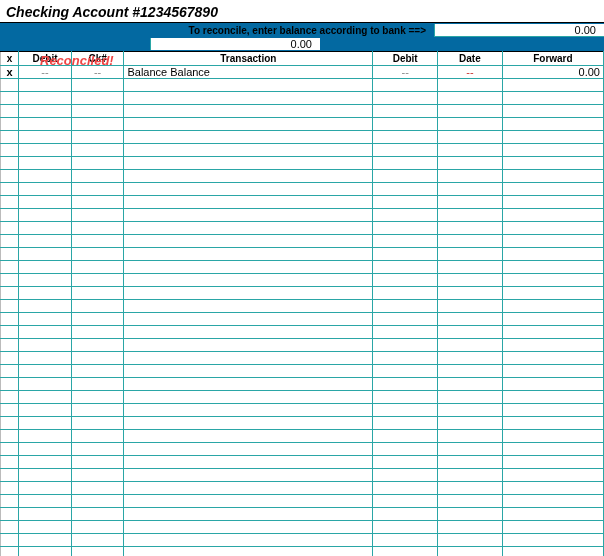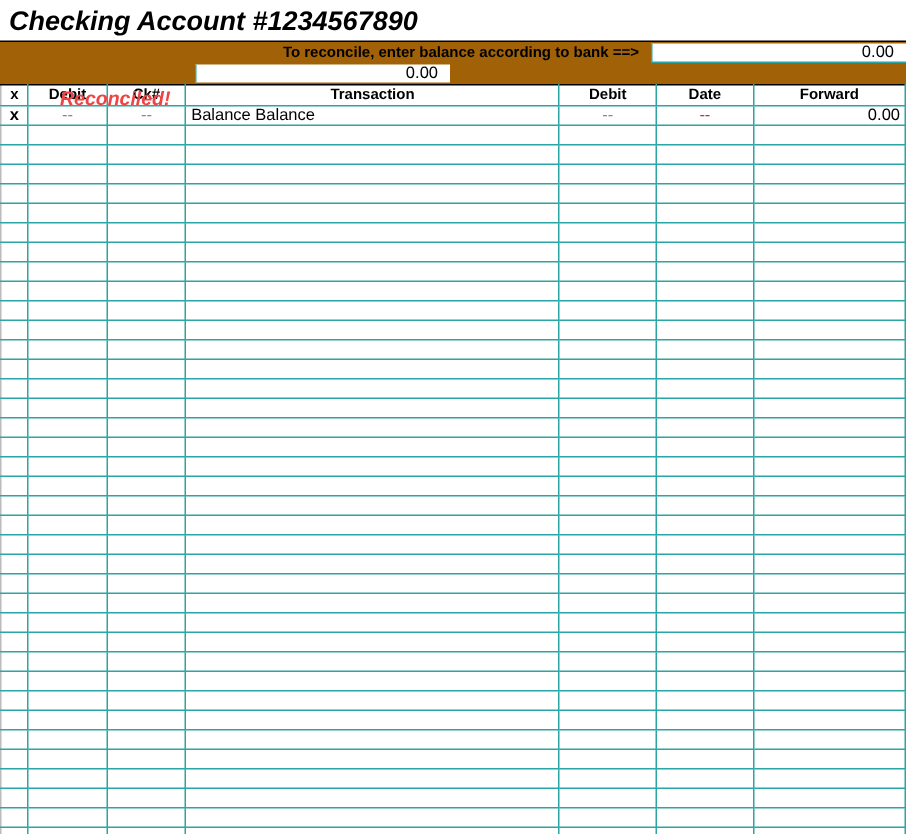--- a/index.html
+++ b/index.html
@@ -6,28 +6,29 @@
   body {
     font-family: Arial, sans-serif;
     font-size: 11px;
     background: #fff;
     width: 604px;
   }
   .container { width: 604px; }
   .title {
     font-weight: bold;
     font-style: italic;
-    font-size: 18px;
+    font-size: 14px;
     padding: 4px 6px 2px 6px;
     border-bottom: 1px solid #000;
   }
   .banner {
-    background: #a16207;
+    background: #0369a1;
     display: flex;
     flex-direction: column;
+    padding-left: 20px;
   }
   .banner-row {
     display: flex;
     align-items: center;
     height: 14px;
   }
   .banner-spacer { width: 130px; }
   .banner-label {
     flex: 1;
     text-align: right;

